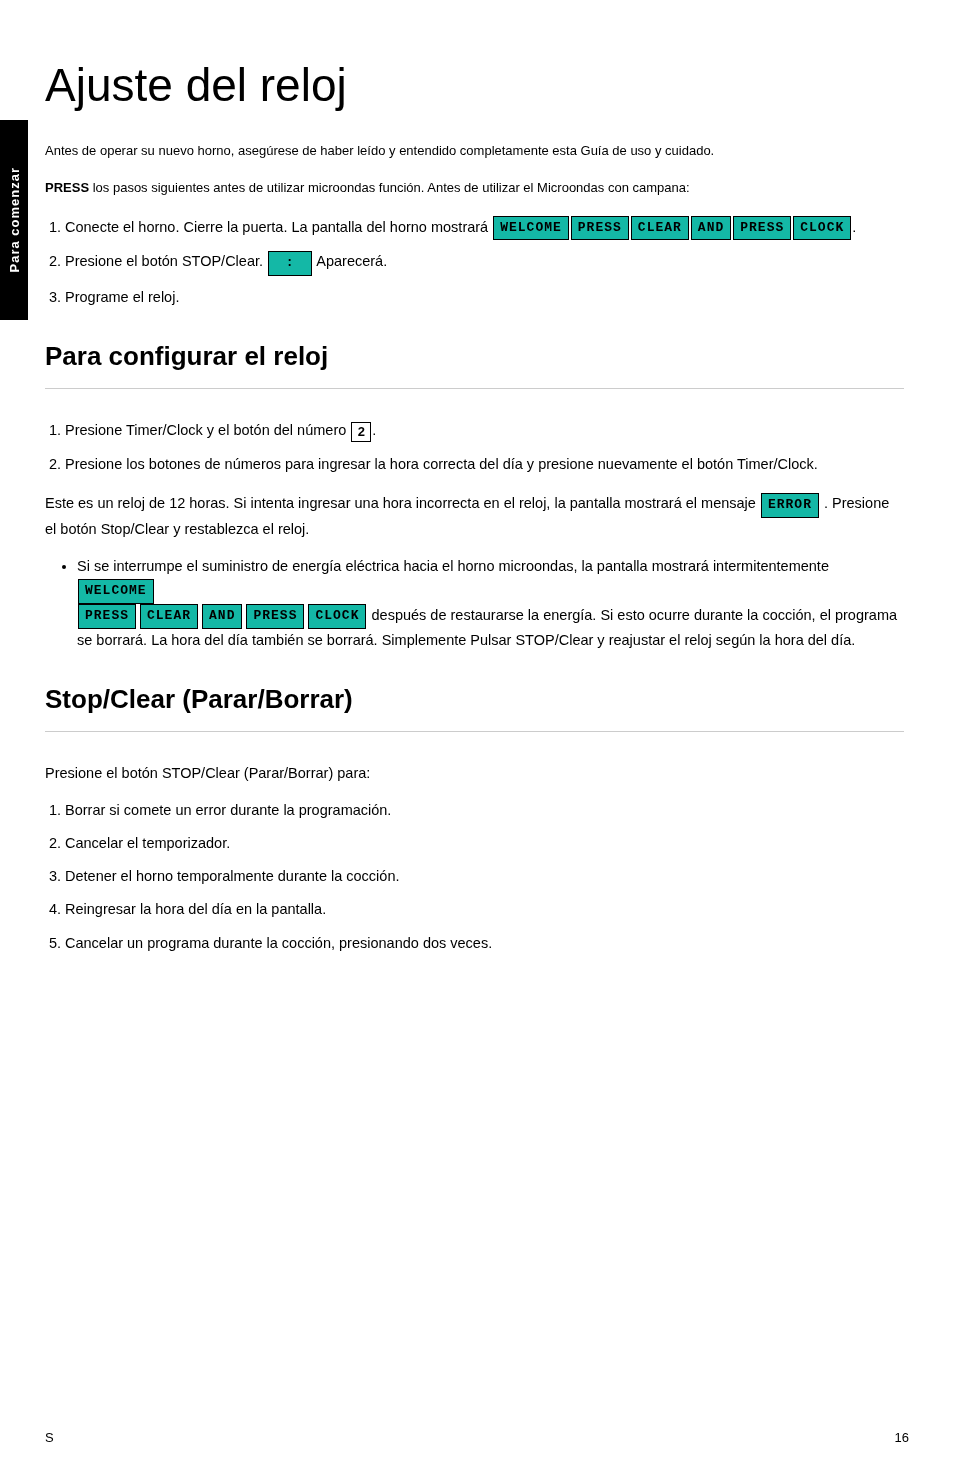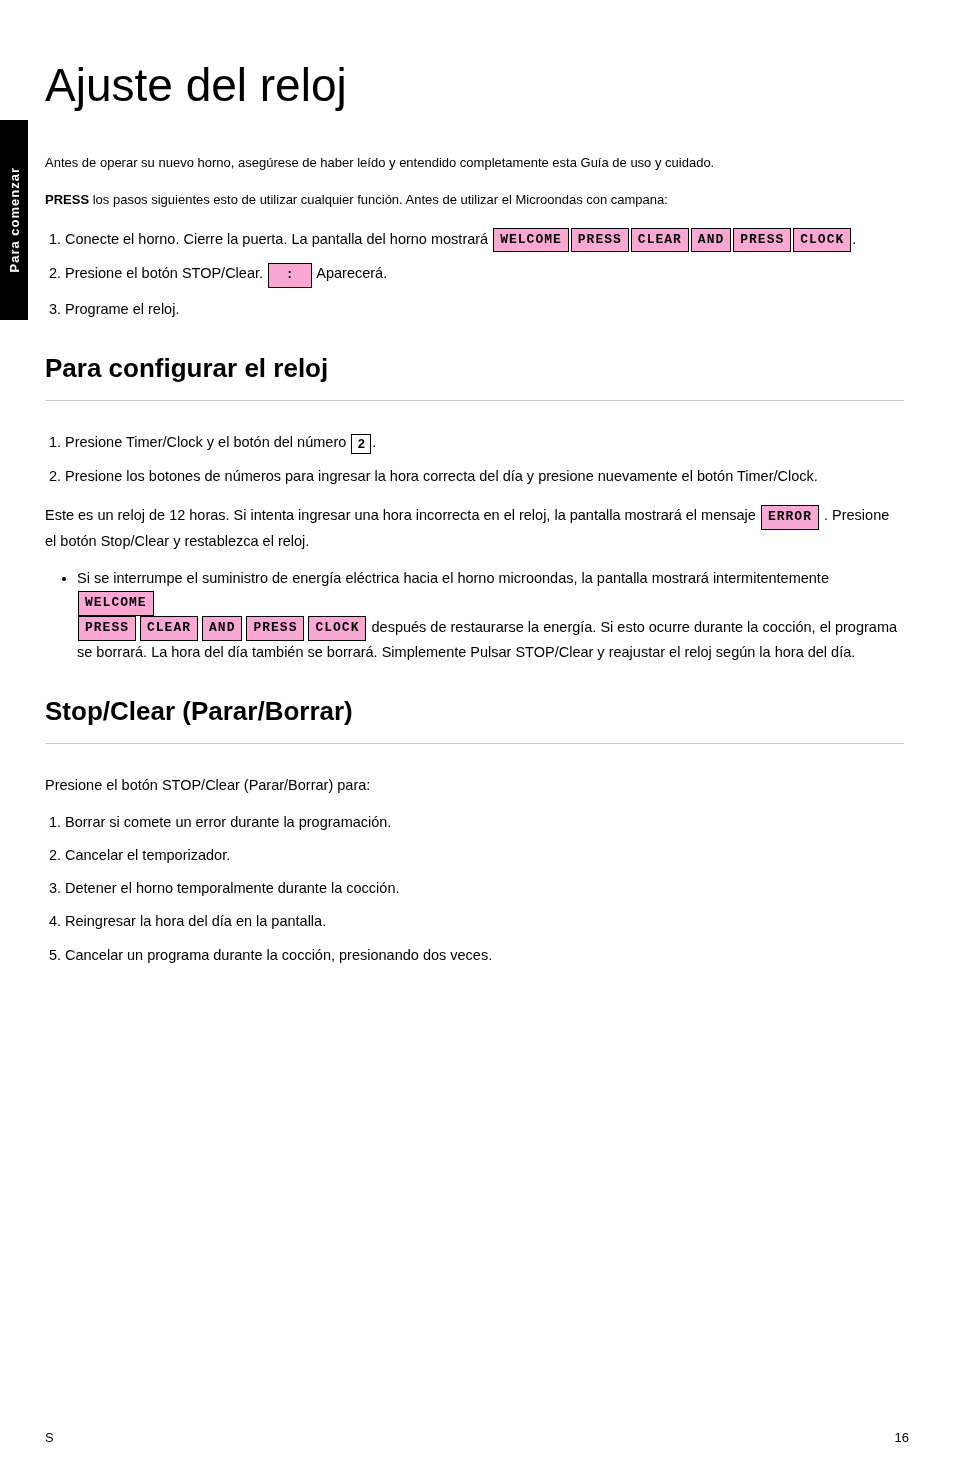--- a/index.html
+++ b/index.html
@@ -38,21 +38,21 @@
       margin-left: 45px;
       margin-right: 50px;
       padding-top: 60px;
       padding-bottom: 80px;
     }
 
     h1.page-title {
       font-size: 46px;
       font-weight: 300;
       color: #000;
-      margin-bottom: 42px;
+      margin-bottom: 30px;
       line-height: 1.1;
     }
 
     .intro-text {
       font-size: 13px;
       color: #000;
       margin-bottom: 18px;
       line-height: 1.5;
     }
 
@@ -79,21 +79,21 @@
       vertical-align: middle;
     }
 
     .lcd-box {
       border: 1.5px solid #000;
       padding: 1px 6px;
       font-family: 'Courier New', monospace;
       font-size: 13px;
       font-weight: bold;
       letter-spacing: 1px;
-      background: #f9a8d4;
+      background: #14b8a6;
       display: inline-block;
       margin: 0 1px;
       min-width: 40px;
       text-align: center;
     }
 
     .lcd-box-welcome {
       min-width: 70px;
     }
 
@@ -212,21 +212,21 @@
   <span class="sidebar-tab-label">Para comenzar</span>
 </div>
 
 <div class="main-content">
 
   <h1 class="page-title">Ajuste del reloj</h1>
 
   <p class="intro-text">Antes de operar su nuevo horno, asegúrese de haber leído y entendido completamente esta Guía de uso y cuidado.</p>
 
   <p class="intro-text">
-    <span class="bold-label">PRESS</span><span> los pasos siguientes esto de utilizar cualquier función. Antes de utilizar el Microondas con campana:</span>
+    <span class="bold-label">PRESS</span><span> los pasos siguientes antes de utilizar microondas función. Antes de utilizar el Microondas con campana:</span>
   </p>
 
   <ol class="steps-list">
     <li>
       <span>Conecte el horno. Cierre la puerta. La pantalla del horno mostrará </span>
       <span class="lcd-display-row">
         <span class="lcd-box lcd-box-welcome">WELCOME</span>
         <span class="lcd-box">PRESS</span>
         <span class="lcd-box">CLEAR</span>
         <span class="lcd-box">AND</span>

